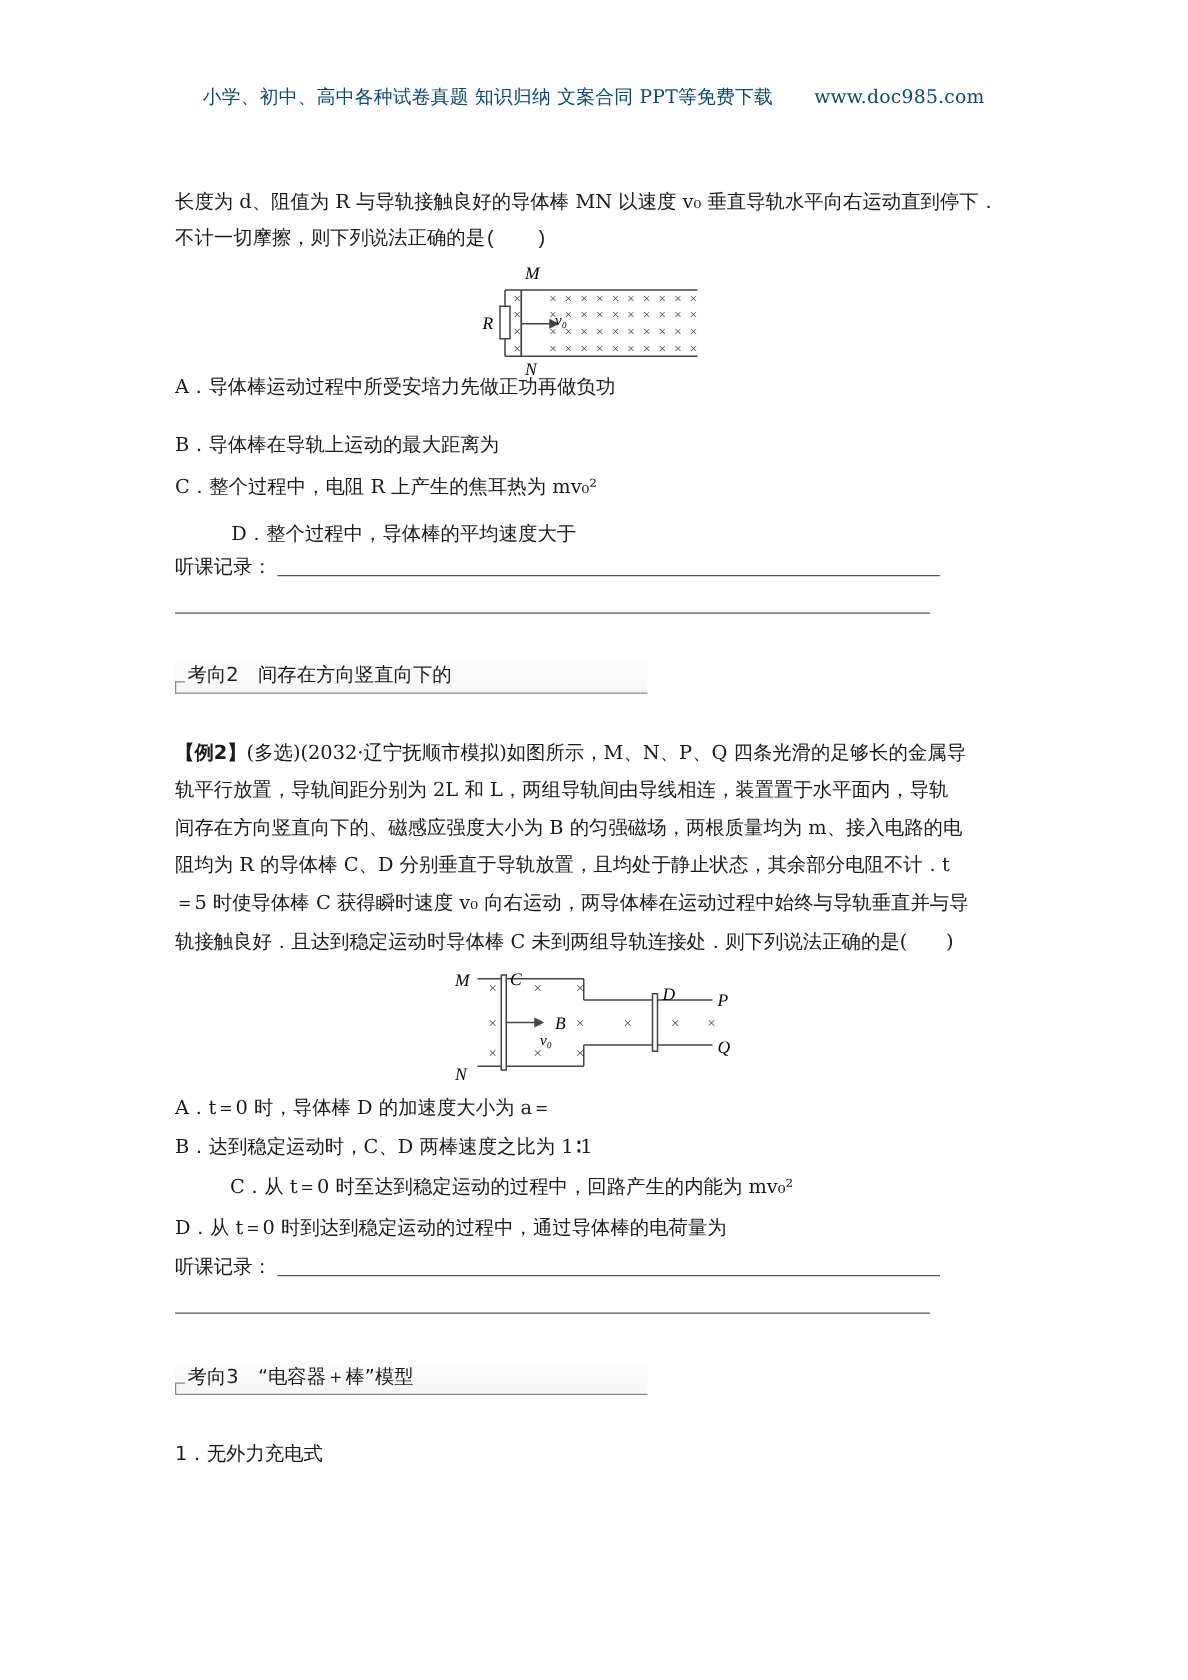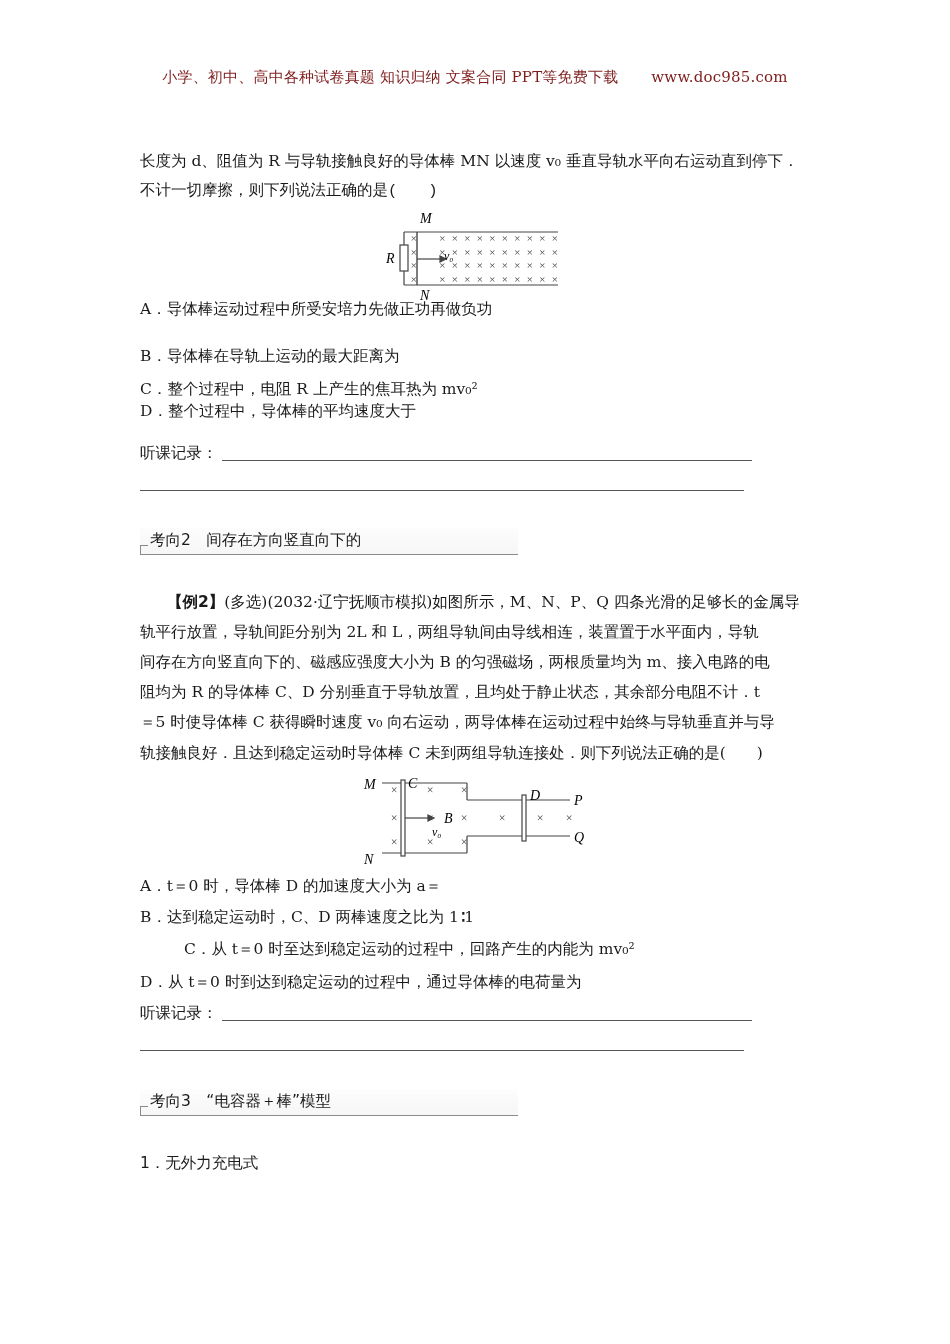--- a/index.html
+++ b/index.html
@@ -4,38 +4,38 @@
 <style>
   html, body { margin: 0; padding: 0; background: #ffffff; }
   body {
     width: 950px; height: 1344px; position: relative; overflow: hidden;
     font-family: "DejaVu Serif", "Liberation Serif", serif;
     color: #1a1a1a;
   }
   .abs { position: absolute; }
   .header {
     left: 0; top: 68px; width: 950px; text-align: center;
-    font-size: 15px; letter-spacing: 0.2px; color: #7f1d1d;
+    font-size: 15px; letter-spacing: 0.2px; color: #0c4a6e;
   }
   .header .url { margin-left: 28px; }
   .line { left: 140px; font-size: 15.5px; height: 30px; line-height: 30px; white-space: nowrap; }
   .underline { position: absolute; height: 0; border-bottom: 1px solid #555; }
   .section-hdr {
     left: 140px; width: 378px; height: 26px;
     border-bottom: 1px solid #8a8a8a; background: linear-gradient(#fdfdfd,#f6f6f6);
   }
   .section-hdr .tick {
     position: absolute; left: 0; bottom: -1px; width: 7px; height: 9px;
     border-left: 1px solid #8a8a8a; border-top: 1px solid #8a8a8a;
   }
   .section-hdr .txt {
     position: absolute; left: 10px; top: 2px; font-size: 15.5px;
     font-family: "DejaVu Sans", "Liberation Sans", sans-serif;
   }
-  .bold { font-weight: bold; font-family: "DejaVu Sans", "Liberation Sans", sans-serif; margin-left: 27px; }
+  .bold { font-weight: bold; font-family: "DejaVu Sans", "Liberation Sans", sans-serif; }
   svg text { font-family: "Liberation Serif", serif; font-style: italic; }
 </style>
 </head>
 <body>
 
 <div class="abs header">
   <span>小学、初中、高中各种试卷真题  知识归纳  文案合同  PPT等免费下载</span>
   <span class="url">www.doc985.com</span>
 </div>
 
@@ -107,21 +107,21 @@
 
 <div class="abs line" style="top:294px;">
   <span>A．</span><span>导体棒运动过程中所受安培力先做正功再做负功</span>
 </div>
 <div class="abs line" style="top:341px;">
   <span>B．</span><span>导体棒在导轨上运动的最大距离为</span>
 </div>
 <div class="abs line" style="top:374px;">
   <span>C．</span><span>整个过程中，电阻 R 上产生的焦耳热为 mv₀²</span>
 </div>
-<div class="abs line" style="top:396px;">
+<div class="abs line" style="top:412px;margin-left:45px;">
   <span>D．</span><span>整个过程中，导体棒的平均速度大于</span>
 </div>
 
 <div class="abs line" style="top:438px;">听课记录：</div>
 <div class="underline" style="left:222px; top:460px; width:530px;"></div>
 <div class="underline" style="left:140px; top:490px; width:604px;"></div>
 
 <div class="abs section-hdr" style="top:528px;">
   <span class="tick"></span>
   <span class="txt">考向2　间存在方向竖直向下的</span>

